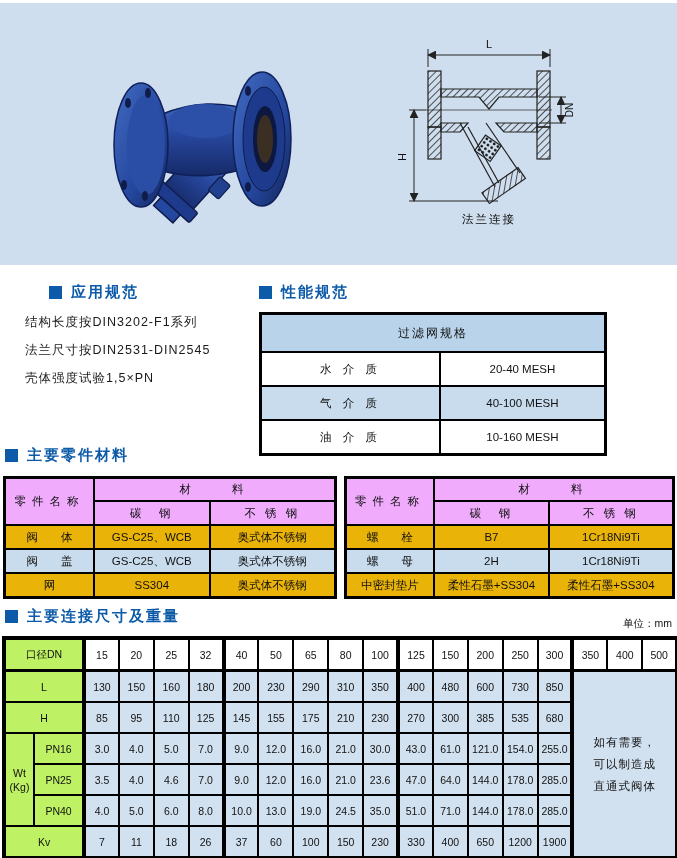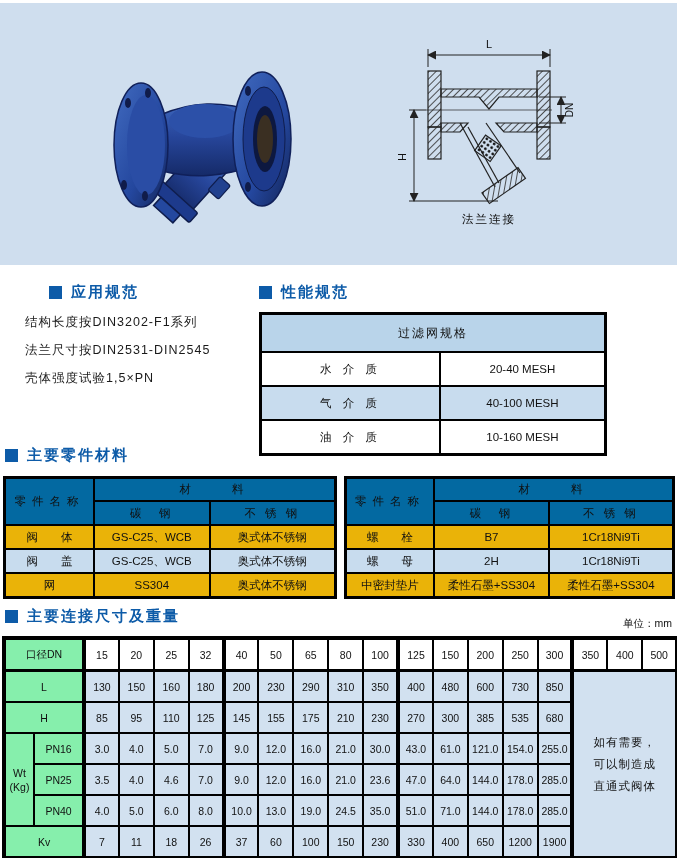--- a/index.html
+++ b/index.html
@@ -33,33 +33,33 @@
   .perf-table tr.stripe td{background:#c8dcee;}
   .perf-table td.medium{letter-spacing:4px;}
 
   
   .mat-table{position:absolute;top:476px;border-collapse:collapse;table-layout:fixed;
              border:3px solid #000;}
   #mat-left{left:3px;width:334px;}
   #mat-right{left:344px;width:331px;}
   .mat-table th,.mat-table td{border:2px solid #000;text-align:center;font-weight:normal;
              font-size:11.5px;color:#111;background:#eab308;padding:0;}
-  .mat-table th{background:#0369a1;}
+  .mat-table th{background:#f0abfc;}
   .mat-table tr.hrow1 th{height:21px;letter-spacing:6px;}
   .mat-table tr.hrow2 th{height:22px;letter-spacing:3px;}
   .mat-table tr.drow td{height:22px;}
   .mat-table tr.stripe td{background:#c8dcee;}
 
   
   .unit-note{position:absolute;right:5px;top:617px;font-size:10.5px;color:#111;}
   .big-table{position:absolute;left:2px;top:636px;width:673px;border-collapse:collapse;
              table-layout:fixed;border:4px solid #000;}
   .big-table th,.big-table td{border:2px solid #000;padding:0;text-align:center;
              font-weight:normal;font-size:10.5px;color:#111;height:29px;overflow:hidden;}
-  .big-table th.lab{background:#86efac;}
+  .big-table th.lab{background:#bef264;}
   .big-table th.hd{background:#ffffff;}
   .big-table td.dat{background:#d2e1f0;}
   .big-table .thickL{border-left-width:4px;}
   .big-table tr.hrow th{border-bottom-width:3px;}
   .big-table td.note-cell{background:#d2e1f0;font-size:11.5px;line-height:22px;
              letter-spacing:1px;vertical-align:middle;}
   .big-table th.wt-label{white-space:pre-line;line-height:14px;font-size:10.5px;}
 </style>
 </head>
 <body>

